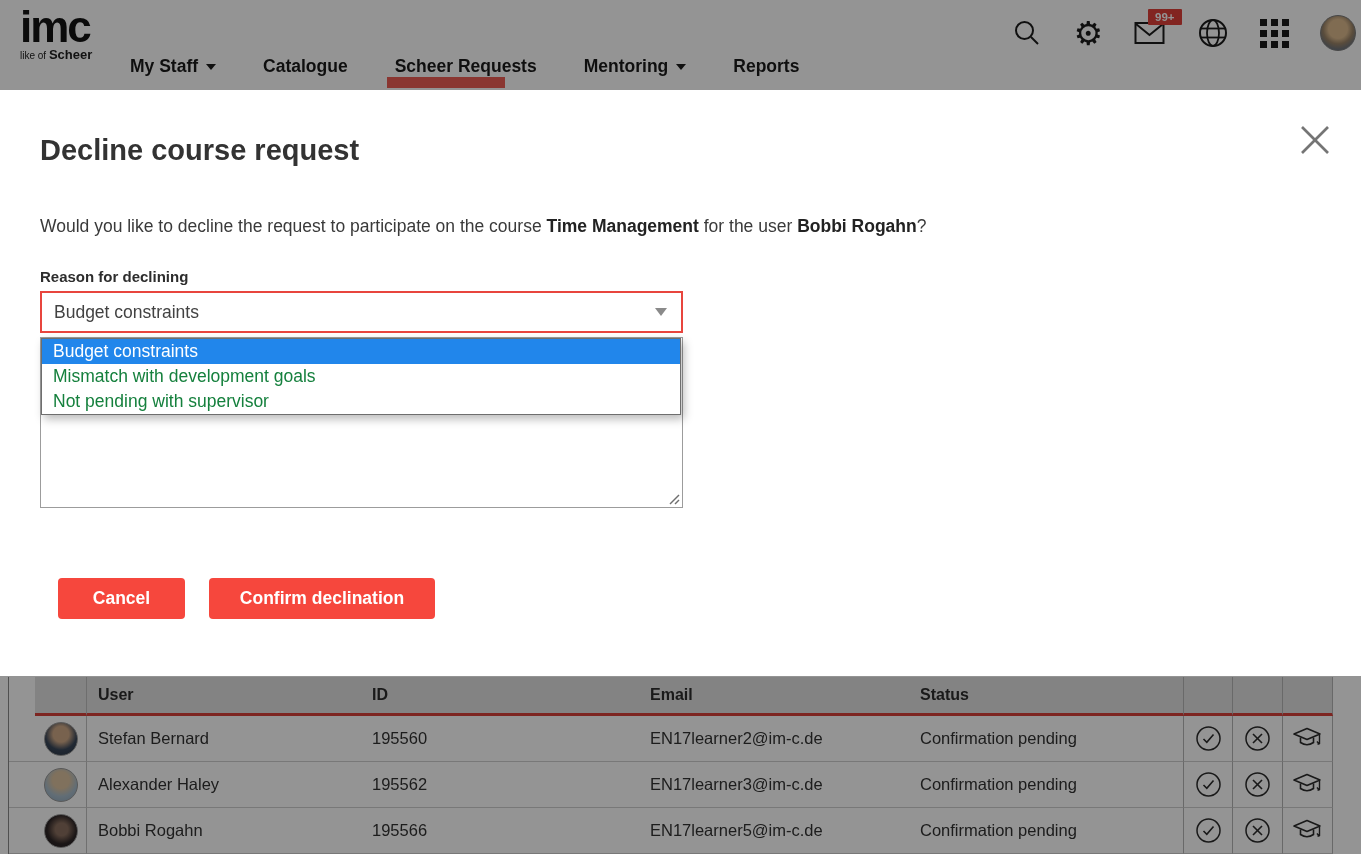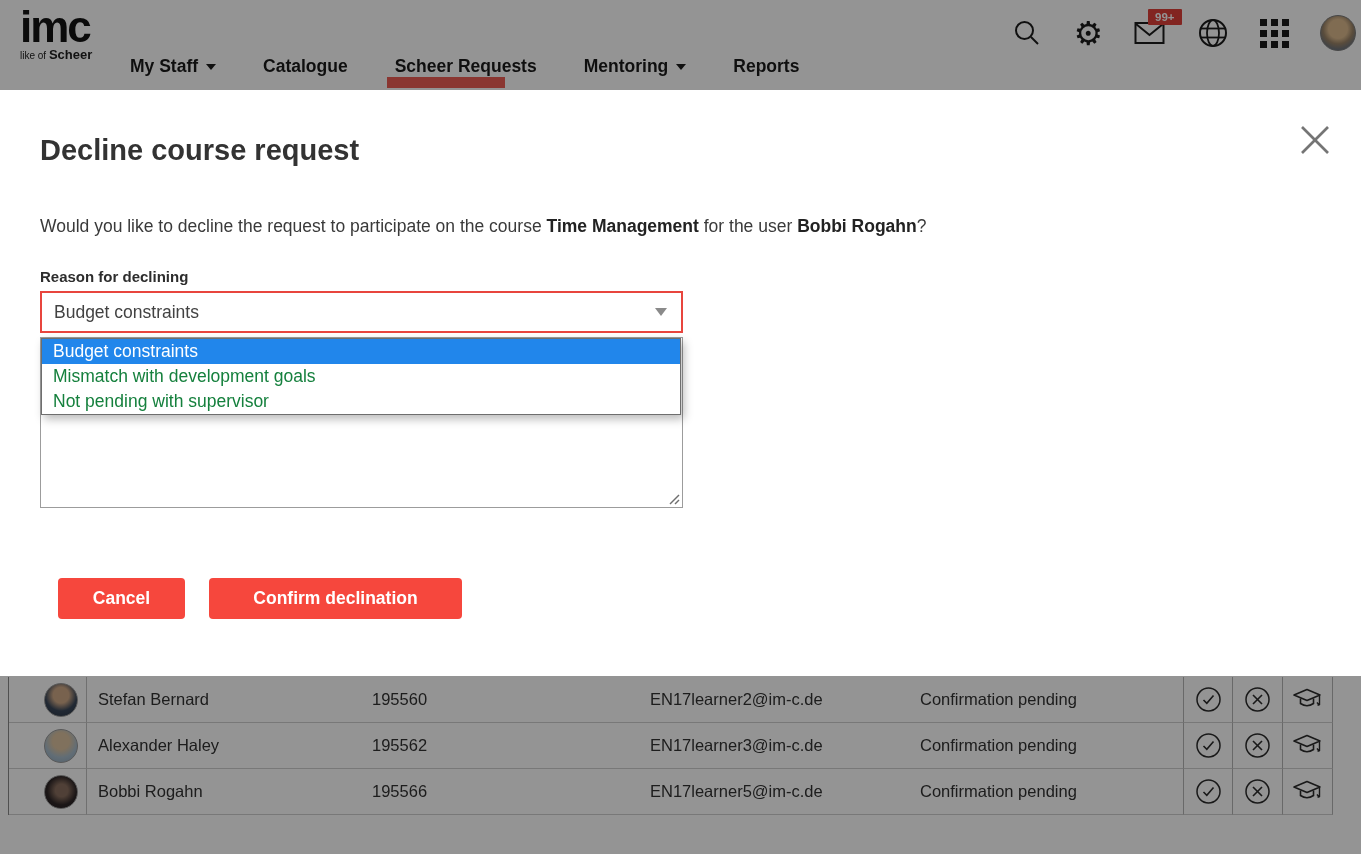--- a/index.html
+++ b/index.html
@@ -59,21 +59,21 @@
   .reason-select { position:absolute; left:40px; top:201px; width:643px; height:42px; border:2px solid #e8453e; background:#fff; display:flex; align-items:center; padding-left:12px; font-size:17.5px; color:#424242; cursor:pointer; }
   .select-arrow { position:absolute; right:14px; top:15px; width:0; height:0; border-left:6px solid transparent; border-right:6px solid transparent; border-top:8px solid #8a8a8a; }
   .comment-box { position:absolute; left:40px; top:247px; width:643px; height:171px; border:1px solid #9c9c9c; background:#fff; z-index:2; }
   .resize-handle { position:absolute; right:2px; bottom:2px; }
   .options-panel { position:absolute; left:41px; top:248px; width:640px; background:#fff; border:1px solid #6e6e6e; box-shadow:3px 4px 9px rgba(0,0,0,0.28); z-index:3; }
   .option { height:25px; line-height:25px; padding-left:11px; font-size:17.5px; color:#15803d; cursor:pointer; white-space:nowrap; }
   .option.selected { background:#2186eb; color:#fff; }
   .btn-row { position:absolute; left:40px; top:488px; display:flex; gap:24px;margin-left:18px; }
   .btn { height:41px; border:none; border-radius:4px; background:#f6473d; color:#fff; font-size:17.5px; font-weight:700; font-family:inherit; cursor:pointer; }
   .btn-cancel { width:127px; }
-  .btn-confirm { width:253px; }
+  .btn-confirm { width:226px; }
 </style>
 </head>
 <body>
 
 <div class="topnav">
   <div class="logo">
     <div class="logo-main">imc</div>
     <div class="logo-sub"><span>like of </span><b>Scheer</b></div>
   </div>
   <div class="nav-links">
@@ -121,20 +121,31 @@
           <span></span>
         </div>
     </div>
     <div class="icon-btn">
         <div class="avatar-nav"></div>
       </div>
   </div>
 </div>
 
 <div class="page-table">
+  <div class="trow thead">
+    <div class="cell c-gutter gutter"></div>
+    <div class="cell c-avatar"></div>
+    <div class="cell c-user">User</div>
+    <div class="cell c-id">ID</div>
+    <div class="cell c-email">Email</div>
+    <div class="cell c-status">Status</div>
+    <div class="cell c-act"></div>
+    <div class="cell c-act c-act2"></div>
+    <div class="cell c-act c-act3"></div>
+  </div>
 
   <div class="trow tbody-row">
     <div class="cell c-gutter"></div>
     <div class="cell c-avatar">
         <div class="row-avatar av-1"></div>
       </div>
     <div class="cell c-user">Stefan Bernard</div>
     <div class="cell c-id">195560</div>
     <div class="cell c-email">EN17learner2@im-c.de</div>
     <div class="cell c-status">Confirmation pending</div>

